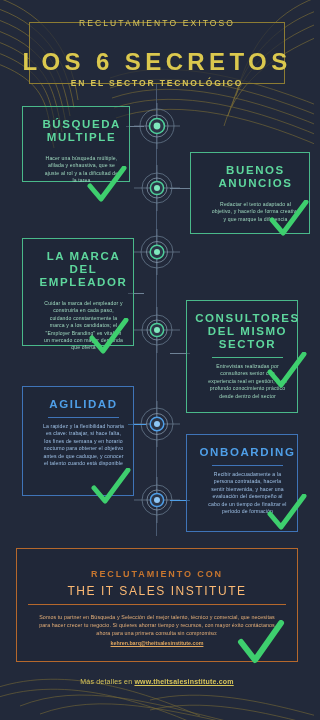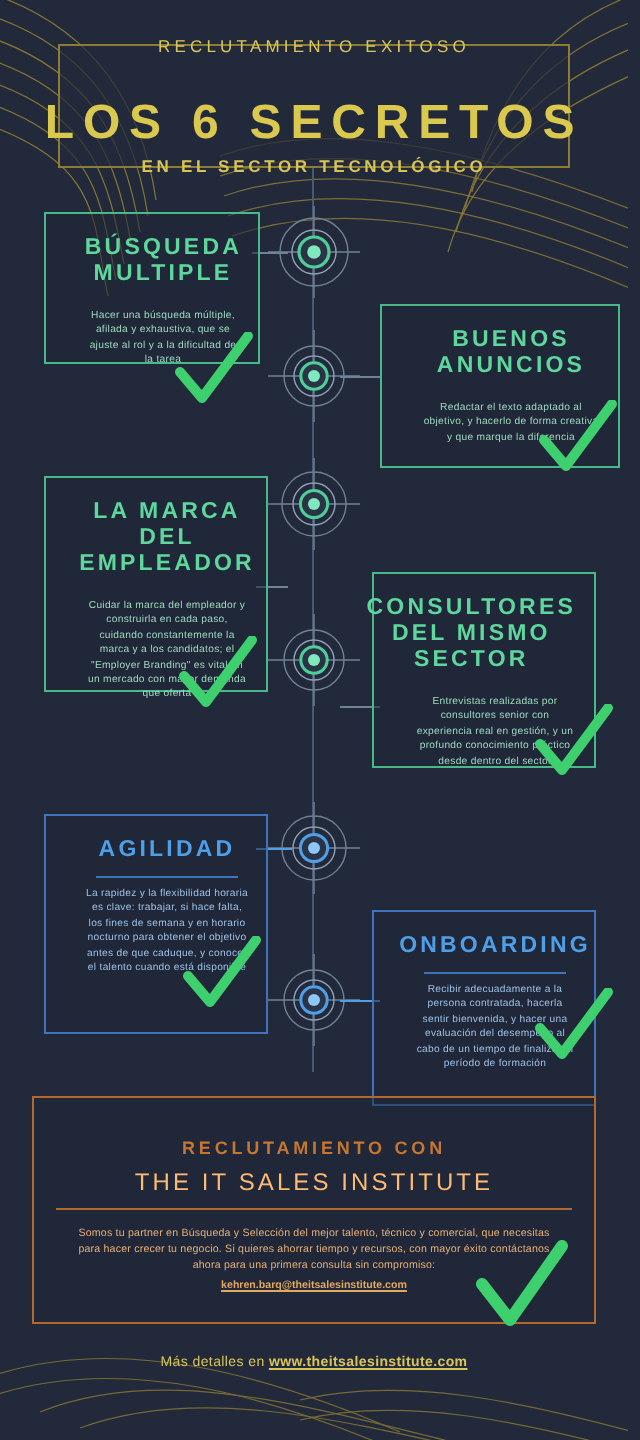--- a/index.html
+++ b/index.html
@@ -42,21 +42,21 @@
   .connector{position:absolute;height:1px;}
 
   
   .card{
     position:absolute;box-sizing:border-box;border:1px solid;
     background:rgba(30,38,54,0.55);
     padding:9px 9px 10px 20px;
     display:flex;flex-direction:column;align-items:center;
   }
   .card-green{border-color:#4ab98a;}
-  .card-blue{border-color:#3f74b8;margin-top:21px;}
+  .card-blue{border-color:#3f74b8;}
   .card-title{
     font-size:11.5px;font-weight:bold;letter-spacing:1.6px;line-height:13px;
     text-align:center;margin:2px 0 0 0;
   }
   .t-green{color:#5ed79d;}
   .t-blue{color:#4f9fe8;}
   .card-rule{height:1px;width:88%;margin:6px 0 5px 0;}
   .r-green{background:#4ab98a;}
   .r-blue{background:#3f74b8;}
   .card-body{
@@ -209,21 +209,21 @@
 
   <div class="card card-green" style="left:22px;top:238px;width:112px;height:108px;">
     <div class="card-title t-green">LA MARCA DEL EMPLEADOR</div>
     <div class="card-rule r-green"></div>
     <div class="card-body b-green">Cuidar la marca del empleador y construirla en cada paso, cuidando constantemente la marca y a los candidatos; el "Employer Branding" es vital en un mercado con mayor demanda que oferta</div>
   </div>
   <svg class="check" style="left:88px;top:318px;width:42px;height:40px;" viewBox="0 0 42 40">
     <path d="M4,20 L15,33 L38,2" fill="none" stroke="#3ecf6e" stroke-width="5" stroke-linecap="round" stroke-linejoin="round"></path>
   </svg>
 
-  <div class="card card-green" style="left:186px;top:286px;width:112px;height:98px;align-items:flex-end;">
+  <div class="card card-green" style="left:186px;top:300px;width:112px;height:113px;">
     <div class="card-title t-green">CONSULTORES DEL MISMO SECTOR</div>
     <div class="card-rule r-green"></div>
     <div class="card-body b-green">Entrevistas realizadas por consultores senior con experiencia real en gestión, y un profundo conocimiento práctico desde dentro del sector</div>
   </div>
   <svg class="check" style="left:266px;top:352px;width:42px;height:40px;" viewBox="0 0 42 40">
     <path d="M4,20 L15,33 L38,2" fill="none" stroke="#3ecf6e" stroke-width="5" stroke-linecap="round" stroke-linejoin="round"></path>
   </svg>
 
   <div class="card card-blue" style="left:22px;top:386px;width:112px;height:110px;">
     <div class="card-title t-blue">AGILIDAD</div>

